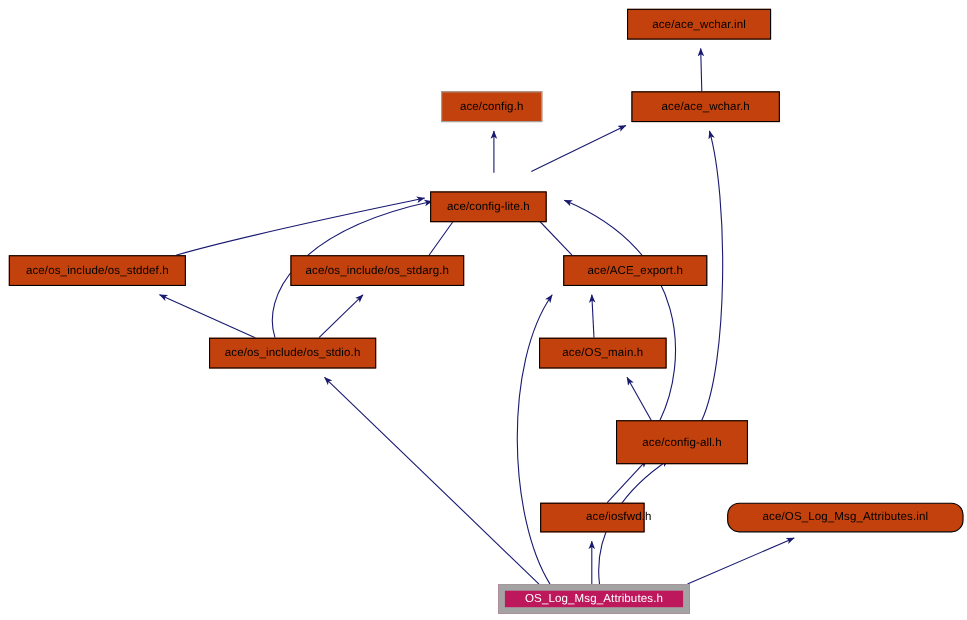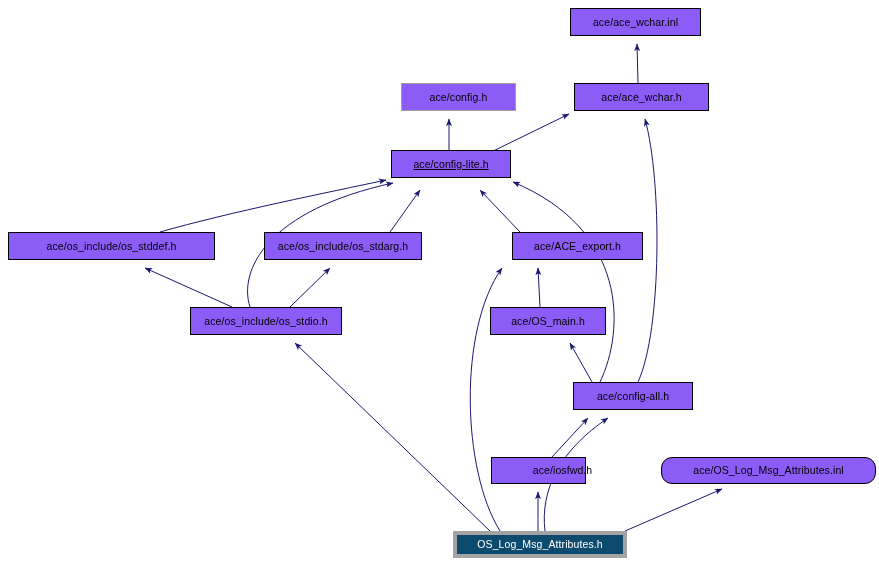--- a/index.html
+++ b/index.html
@@ -25,35 +25,35 @@
     top: 0;
     width: 879px;
     height: 564px;
   }
   .node {
     position: absolute;
     box-sizing: border-box;
     display: flex;
     align-items: center;
     justify-content: center;
-    background: #8b5cf6;
+    background: #c2410c;
     border: 1px solid #000000;
     font-size: 10.5px;
     line-height: 1;
     color: #000000;
     white-space: nowrap;
     letter-spacing: 0.1px;
   }
   .node.grey {
     border-color: #a0a0a0;
     color: #000000;
   }
   .node.current {
-    background: #0c4a6e;
-    border: 4px solid #a3a3a3;
+    background: #be185d;
+    border: 6px solid #a3a3a3;
     color: #ffffff;
   }
   .node-label {
     pointer-events: none;
   }
 </style>
 </head>
 <body>
 
 <div id="graph-root">
@@ -84,45 +84,45 @@
         <path d="M 545,531 C 540,490 560,450 608,418" fill="none" stroke="#191970" stroke-width="1" marker-end="url(#arrowhead)"></path>
         <path d="M 538,531 L 538,492" fill="none" stroke="#191970" stroke-width="1" marker-end="url(#arrowhead)"></path>
         <path d="M 625,531 L 722,489" fill="none" stroke="#191970" stroke-width="1" marker-end="url(#arrowhead)"></path>
       </g>
   </svg>
 
   <div id="nodes-group">
       <div class="node" style="left: 570px; top: 8px; width: 131px; height: 28px;">
         <span class="node-label">ace/ace_wchar.inl</span>
       </div>
-      <div class="node grey" style="left: 401px; top: 83px; width: 115px; height: 28px; justify-content: center;">
+      <div class="node grey" style="left: 401px; top: 83px; width: 92px; height: 28px; justify-content: center;">
         <span class="node-label">ace/config.h</span>
       </div>
       <div class="node" style="left: 574px; top: 83px; width: 135px; height: 28px; text-align: center;">
         <span class="node-label">ace/ace_wchar.h</span>
       </div>
-      <div class="node" style="left: 391px; top: 150px; width: 120px; height: 28px; text-decoration: underline;">
+      <div class="node" style="left: 391px; top: 174px; width: 106px; height: 28px;">
         <span class="node-label">ace/config-lite.h</span>
       </div>
-      <div class="node" style="left: 8px; top: 232px; width: 207px; height: 28px;">
+      <div class="node" style="left: 8px; top: 232px; width: 161px; height: 28px;">
         <span class="node-label">ace/os_include/os_stddef.h</span>
       </div>
       <div class="node" style="left: 264px; top: 232px; width: 158px; height: 28px;">
         <span class="node-label">ace/os_include/os_stdarg.h</span>
       </div>
       <div class="node" style="left: 474px; top: 232px; width: 131px; height: 28px; margin-left: 38px;">
         <span class="node-label">ace/ACE_export.h</span>
       </div>
       <div class="node" style="left: 190px; top: 307px; width: 152px; height: 28px;">
         <span class="node-label">ace/os_include/os_stdio.h</span>
       </div>
       <div class="node" style="left: 490px; top: 307px; width: 116px; height: 28px;">
         <span class="node-label">ace/OS_main.h</span>
       </div>
-      <div class="node" style="left: 573px; top: 382px; width: 120px; height: 28px;">
+      <div class="node" style="left: 560px; top: 382px; width: 120px; height: 40px;">
         <span class="node-label">ace/config-all.h</span>
       </div>
       <div class="node" style="left: 491px; top: 457px; width: 95px; height: 27px; padding-left: 48px;">
         <span class="node-label">ace/iosfwd.h</span>
       </div>
       <div class="node" style="left: 661px; top: 457px; width: 215px; height: 27px; border-radius: 11px;">
         <span class="node-label">ace/OS_Log_Msg_Attributes.inl</span>
       </div>
       <div class="node current" style="left: 453px; top: 531px; width: 174px; height: 27px;">
         <span class="node-label">OS_Log_Msg_Attributes.h</span>

